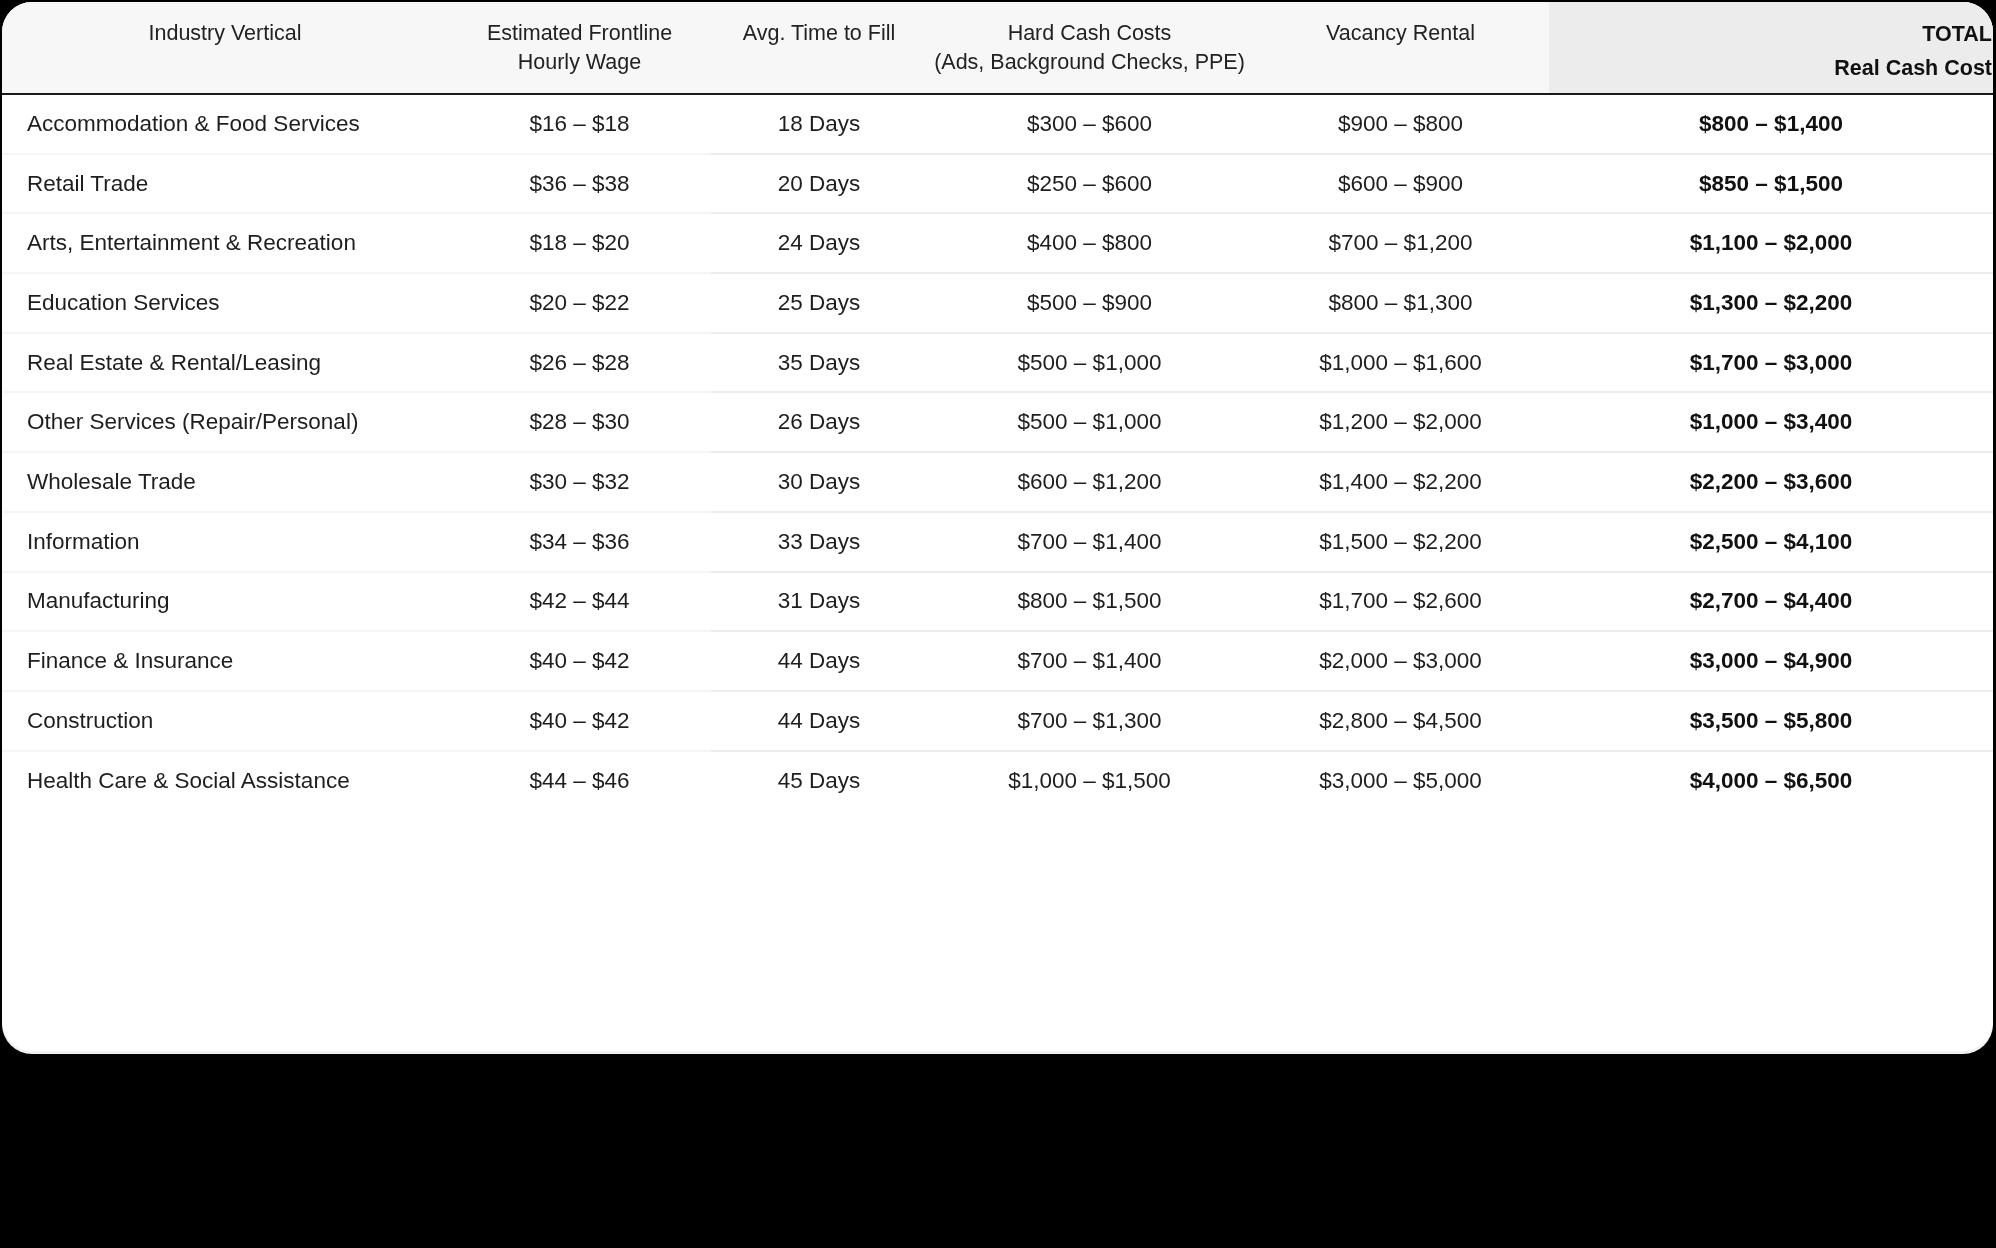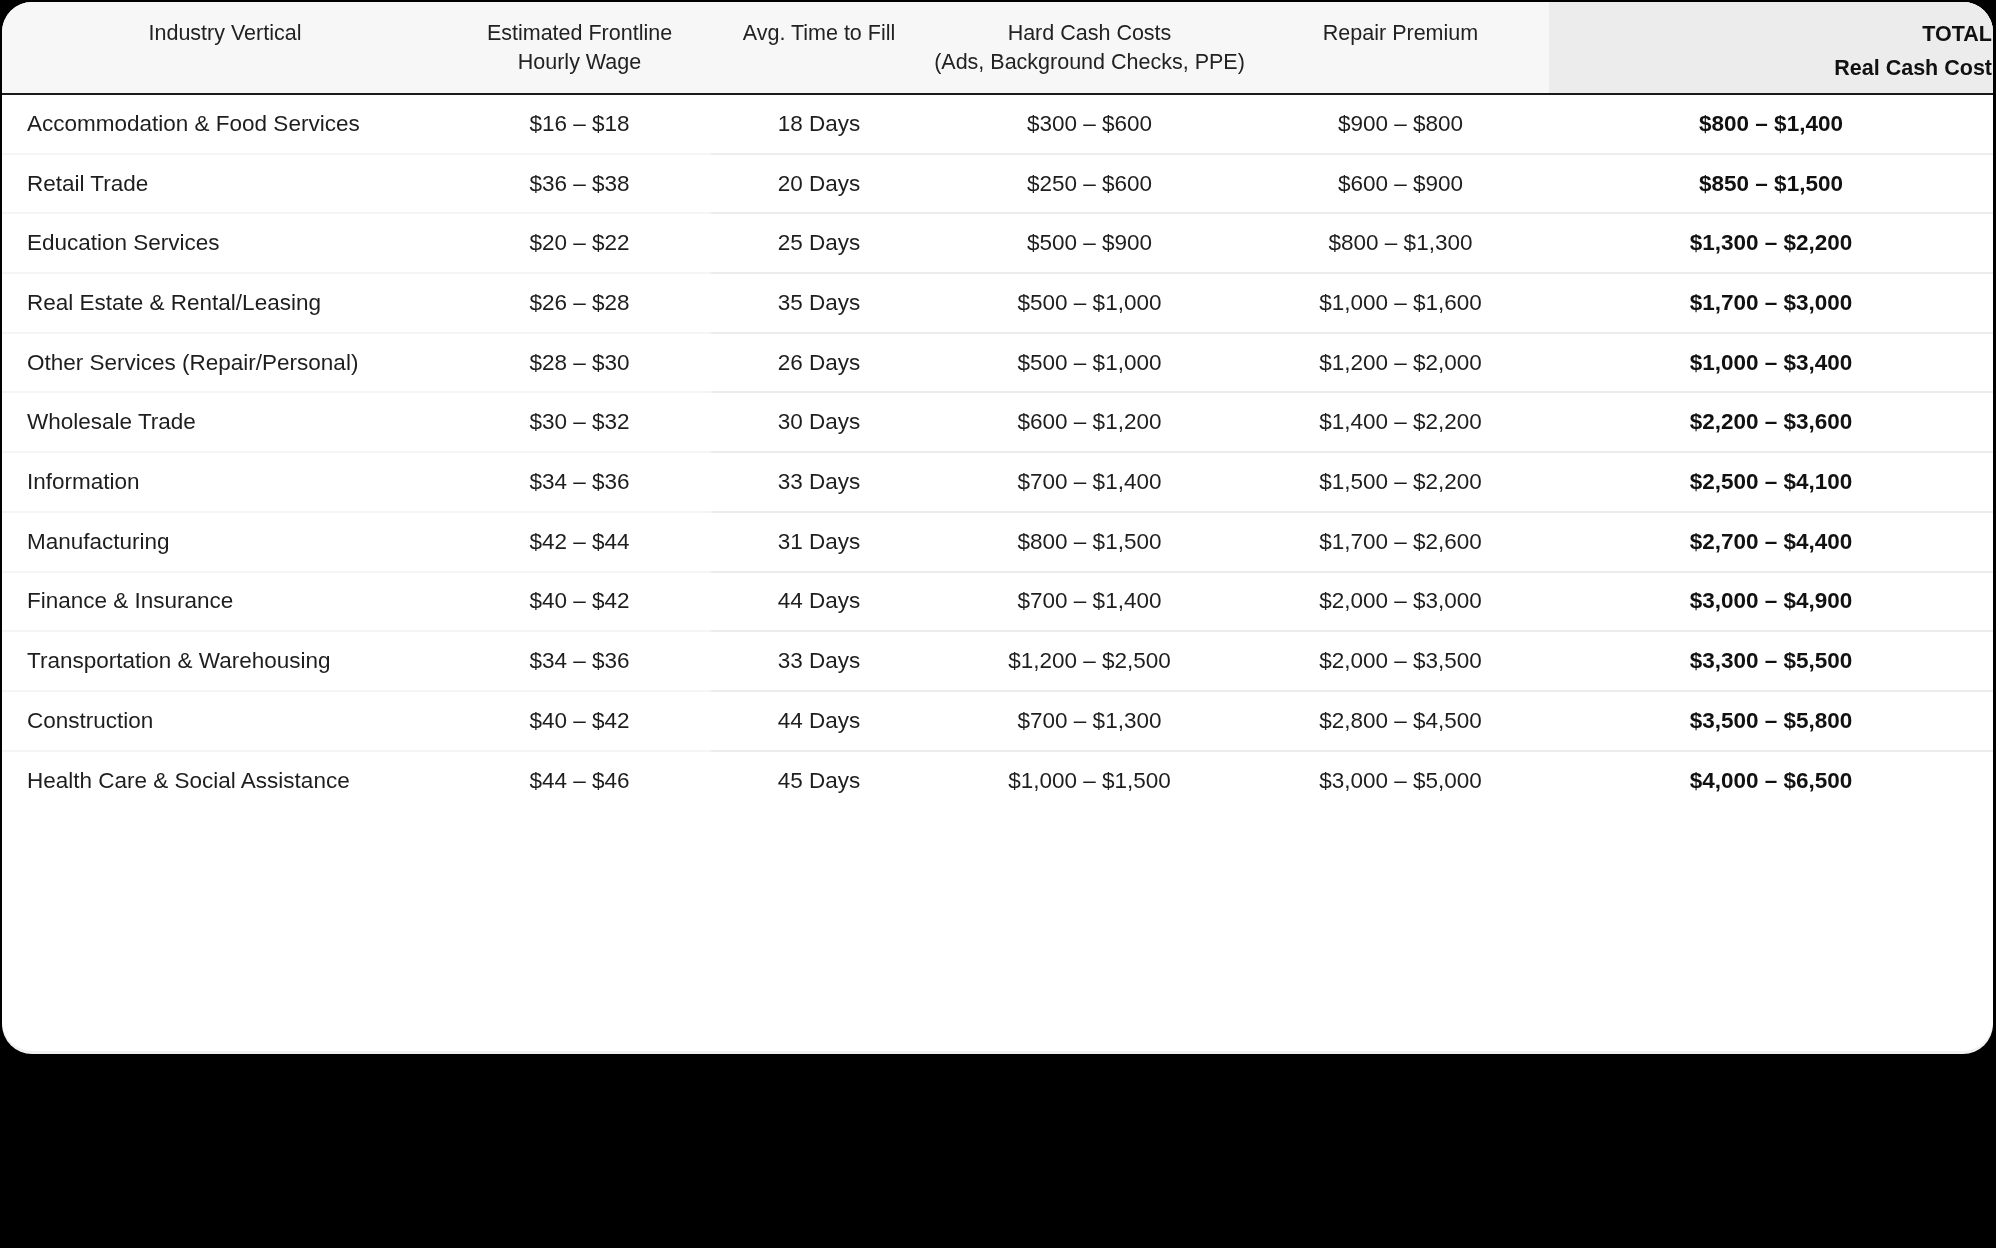--- a/index.html
+++ b/index.html
@@ -101,21 +101,21 @@
           <span class="sub">Hourly Wage</span>
         </th>
         <th>
           <span class="sub">Avg. Time to Fill</span>
         </th>
         <th>
           <span class="sub">Hard Cash Costs</span>
           <span class="sub">(Ads, Background Checks, PPE)</span>
         </th>
         <th>
-          <span class="sub">Repair Premium</span>
+          <span class="sub">Vacancy Rental</span>
         </th>
         <th class="total">
           <span class="sub">TOTAL</span>
           <span class="sub">Real Cash Cost</span>
         </th>
       </tr>
     </thead>
     <tbody id="table-body">
     <tr>
           <td class="name">Accommodation &amp; Food Services</td>
@@ -127,20 +127,28 @@
         </tr>
         <tr>
           <td class="name">Retail Trade</td>
           <td class="wage">$36 – $38</td>
           <td>20 Days</td>
           <td>$250 – $600</td>
           <td>$600 – $900</td>
           <td class="total">$850 – $1,500</td>
         </tr>
         <tr>
+          <td class="name">Arts, Entertainment &amp; Recreation</td>
+          <td class="wage">$18 – $20</td>
+          <td>24 Days</td>
+          <td>$400 – $800</td>
+          <td>$700 – $1,200</td>
+          <td class="total">$1,100 – $2,000</td>
+        </tr>
+        <tr>
           <td class="name">Education Services</td>
           <td class="wage">$20 – $22</td>
           <td>25 Days</td>
           <td>$500 – $900</td>
           <td>$800 – $1,300</td>
           <td class="total">$1,300 – $2,200</td>
         </tr>
         <tr>
           <td class="name">Real Estate &amp; Rental/Leasing</td>
           <td class="wage">$26 – $28</td>
@@ -183,28 +191,20 @@
         </tr>
         <tr>
           <td class="name">Finance &amp; Insurance</td>
           <td class="wage">$40 – $42</td>
           <td>44 Days</td>
           <td>$700 – $1,400</td>
           <td>$2,000 – $3,000</td>
           <td class="total">$3,000 – $4,900</td>
         </tr>
         <tr>
-          <td class="name">Transportation &amp; Warehousing</td>
-          <td class="wage">$34 – $36</td>
-          <td>33 Days</td>
-          <td>$1,200 – $2,500</td>
-          <td>$2,000 – $3,500</td>
-          <td class="total">$3,300 – $5,500</td>
-        </tr>
-        <tr>
           <td class="name">Construction</td>
           <td class="wage">$40 – $42</td>
           <td>44 Days</td>
           <td>$700 – $1,300</td>
           <td>$2,800 – $4,500</td>
           <td class="total">$3,500 – $5,800</td>
         </tr>
         <tr>
           <td class="name">Health Care &amp; Social Assistance</td>
           <td class="wage">$44 – $46</td>

